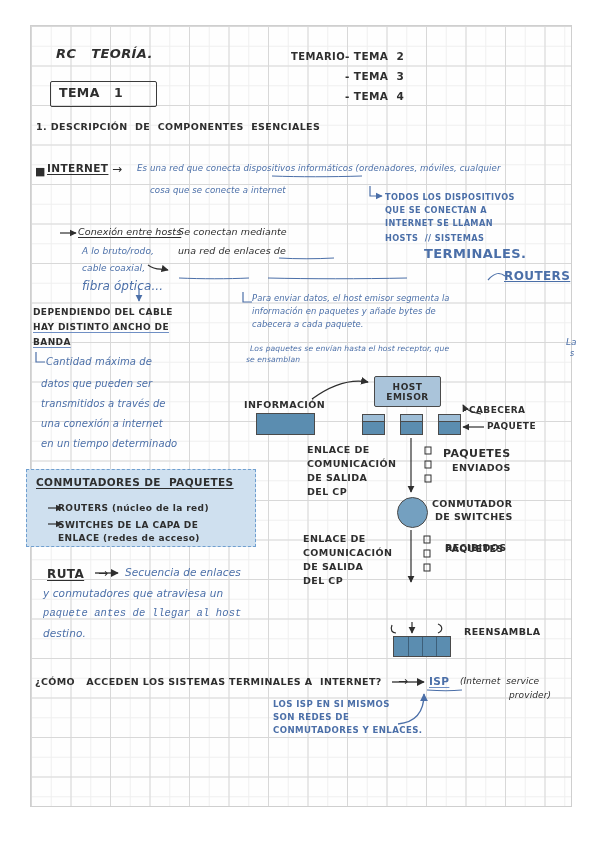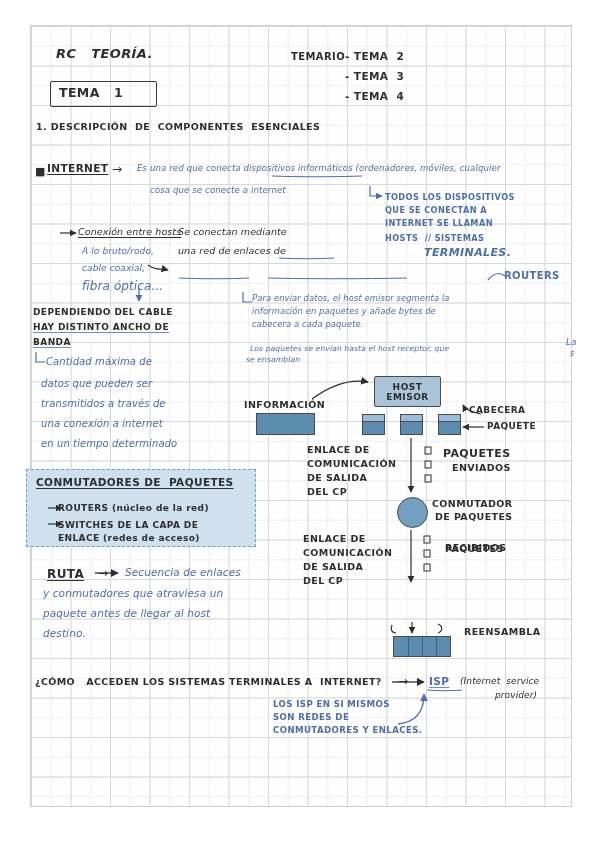--- a/index.html
+++ b/index.html
@@ -76,32 +76,32 @@
   <div class="ink blk" style="left:35px;top:166px;font-size:11px;">■</div>
   <div class="ink blk cap u" style="left:47px;top:163px;font-size:10.5px;">INTERNET</div>
   <div class="ink blk" style="left:112px;top:163px;font-size:12px;">→</div>
   <div class="ink blu csr" style="left:137px;top:164px;font-size:8.6px;">Es una red que conecta dispositivos informáticos (ordenadores, móviles, cualquier</div>
   <div class="ink blu csr" style="left:150px;top:186px;font-size:8.6px;">cosa que se conecte a internet</div>
 
   <div class="ink blu cap" style="left:385px;top:193px;font-size:8.2px;">TODOS LOS DISPOSITIVOS</div>
   <div class="ink blu cap" style="left:385px;top:206px;font-size:8.2px;">QUE SE CONECTAN A</div>
   <div class="ink blu cap" style="left:385px;top:219px;font-size:8.2px;">INTERNET SE LLAMAN</div>
   <div class="ink blu cap" style="left:385px;top:234px;font-size:8.2px;">HOSTS  // SISTEMAS</div>
-  <div class="ink blu cap" style="left:424px;top:247px;font-size:11px;font-style:italic;">TERMINALES.</div>
+  <div class="ink blu cap" style="left:424px;top:247px;font-size:13px;">TERMINALES.</div>
 
   <div class="ink blk csr u" style="left:78px;top:227px;font-size:9.5px;">Conexión entre hosts</div>
   <div class="ink blk csr" style="left:168px;top:227px;font-size:9.5px;">:</div>
   <div class="ink blk csr" style="left:178px;top:227px;font-size:9.5px;">Se conectan mediante</div>
   <div class="ink blk csr" style="left:178px;top:246px;font-size:9.5px;">una red de enlaces de</div>
 
   <div class="ink blu csr" style="left:82px;top:246px;font-size:9px;">A lo bruto/rodo,</div>
   <div class="ink blu csr" style="left:82px;top:263px;font-size:9px;">cable coaxial,</div>
   <div class="ink blu csr" style="left:82px;top:280px;font-size:12px;">fibra óptica...</div>
 
-  <div class="ink blu cap" style="left:504px;top:270px;font-size:10px;">ROUTERS</div>
+  <div class="ink blu cap" style="left:504px;top:270px;font-size:12px;text-decoration:underline;">ROUTERS</div>
 
   <div class="ink blu csr" style="left:252px;top:294px;font-size:8.4px;">Para enviar datos, el host emisor segmenta la</div>
   <div class="ink blu csr" style="left:252px;top:307px;font-size:8.4px;">información en paquetes y añade bytes de</div>
   <div class="ink blu csr" style="left:252px;top:320px;font-size:8.4px;">cabecera a cada paquete.</div>
 
   <div class="ink blu csr" style="left:250px;top:345px;font-size:7.6px;">Los paquetes se envían hasta el host receptor, que</div>
   <div class="ink blu csr" style="left:246px;top:356px;font-size:7.6px;">se ensamblan</div>
 
   <div class="ink blk cap" style="left:33px;top:307px;font-size:9px;">DEPENDIENDO DEL CABLE</div>
   <div class="ink blk cap ublu" style="left:33px;top:322px;font-size:9px;">HAY DISTINTO ANCHO DE</div>
@@ -116,21 +116,21 @@
   <div class="dashbox" style="left:26px;top:469px;width:228px;height:76px;"></div>
   <div class="ink blk cap u" style="left:36px;top:477px;font-size:10.5px;">CONMUTADORES DE  PAQUETES</div>
   <div class="ink blk cap" style="left:58px;top:503px;font-size:9px;">ROUTERS (núcleo de la red)</div>
   <div class="ink blk cap" style="left:58px;top:520px;font-size:9px;">SWITCHES DE LA CAPA DE</div>
   <div class="ink blk cap" style="left:58px;top:533px;font-size:9px;">ENLACE (redes de acceso)</div>
 
   <div class="ink blk cap u" style="left:47px;top:568px;font-size:12px;">RUTA</div>
   <div class="ink blk" style="left:98px;top:567px;font-size:12px;">→</div>
   <div class="ink blu csr" style="left:125px;top:567px;font-size:10.5px;">Secuencia de enlaces</div>
   <div class="ink blu csr" style="left:43px;top:588px;font-size:10.5px;">y conmutadores que atraviesa un</div>
-  <div class="ink blu csr" style="left:43px;top:608px;font-size:10.5px;">paquete antes de llegar al host</div>
+  <div class="ink blu csr" style="left:43px;top:608px;font-size:10.5px;font-family:Liberation Mono, monospace;">paquete antes de llegar al host</div>
   <div class="ink blu csr" style="left:43px;top:628px;font-size:10.5px;">destino.</div>
 
   <div class="ink blk cap" style="left:244px;top:400px;font-size:9.5px;">INFORMACIÓN</div>
   <div class="infoblk" style="left:256px;top:413px;width:57px;height:20px;"></div>
 
   <div class="dbox" style="left:374px;top:376px;width:65px;height:29px;">
     <div class="lbl" style="font-size:9px;">HOST
 EMISOR</div>
   </div>
 
@@ -150,21 +150,21 @@
   <div class="ink blk cap" style="left:307px;top:445px;font-size:9.5px;">ENLACE DE</div>
   <div class="ink blk cap" style="left:307px;top:459px;font-size:9.5px;">COMUNICACIÓN</div>
   <div class="ink blk cap" style="left:307px;top:473px;font-size:9.5px;">DE SALIDA</div>
   <div class="ink blk cap" style="left:307px;top:487px;font-size:9.5px;">DEL CP</div>
 
   <div class="ink blk cap" style="left:443px;top:448px;font-size:11px;">PAQUETES</div>
   <div class="ink blk cap" style="left:452px;top:463px;font-size:9.5px;">ENVIADOS</div>
 
   <div class="circ" style="left:397px;top:497px;width:29px;height:29px;"></div>
   <div class="ink blk cap" style="left:432px;top:499px;font-size:9.5px;">CONMUTADOR</div>
-  <div class="ink blk cap" style="left:435px;top:512px;font-size:9.5px;">DE PAQUETES</div>
+  <div class="ink blk cap" style="left:435px;top:512px;font-size:9.5px;">DE SWITCHES</div>
 
   <div class="ink blk cap" style="left:303px;top:534px;font-size:9.5px;">ENLACE DE</div>
   <div class="ink blk cap" style="left:303px;top:548px;font-size:9.5px;">COMUNICACIÓN</div>
   <div class="ink blk cap" style="left:303px;top:562px;font-size:9.5px;">DE SALIDA</div>
   <div class="ink blk cap" style="left:303px;top:576px;font-size:9.5px;">DEL CP</div>
 
   <div class="ink blk cap" style="left:445px;top:544px;font-size:9.5px;">PAQUETES</div>
   <div class="ink blk cap" style="left:445px;top:543px;font-size:9.5px;">RECIBIDOS</div>
 
 
@@ -172,21 +172,21 @@
     <i style="left:14px;"></i>
       <i style="left:28px;"></i>
       <i style="left:42px;"></i>
   </div>
   <div class="ink blk cap" style="left:464px;top:627px;font-size:9.5px;">REENSAMBLA</div>
 
   <div class="ink blk cap" style="left:35px;top:677px;font-size:9.5px;">¿CÓMO   ACCEDEN LOS SISTEMAS TERMINALES A  INTERNET?</div>
   <div class="ink blk" style="left:398px;top:675px;font-size:12px;">→</div>
   <div class="ink blu cap ublu" style="left:429px;top:676px;font-size:10.5px;">ISP</div>
   <div class="ink blk csr" style="left:460px;top:676px;font-size:9px;">(Internet  service</div>
-  <div class="ink blk csr" style="left:495px;top:690px;font-size:9px;">provider)</div>
+  <div class="ink blk csr" style="left:509px;top:690px;font-size:9px;">provider)</div>
 
   <div class="ink blu cap" style="left:273px;top:700px;font-size:8.6px;">LOS ISP EN SI MISMOS</div>
   <div class="ink blu cap" style="left:273px;top:713px;font-size:8.6px;">SON REDES DE</div>
   <div class="ink blu cap" style="left:273px;top:726px;font-size:8.6px;">CONMUTADORES Y ENLACES.</div>
 
   <svg class="ov" viewBox="0 0 599 848">
     <defs>
       <marker id="ah" markerWidth="7" markerHeight="7" refX="5.4" refY="3" orient="auto" markerUnits="strokeWidth">
         <path d="M0,0 L6,3 L0,6 z" fill="#2e2e2e"></path>
       </marker>

